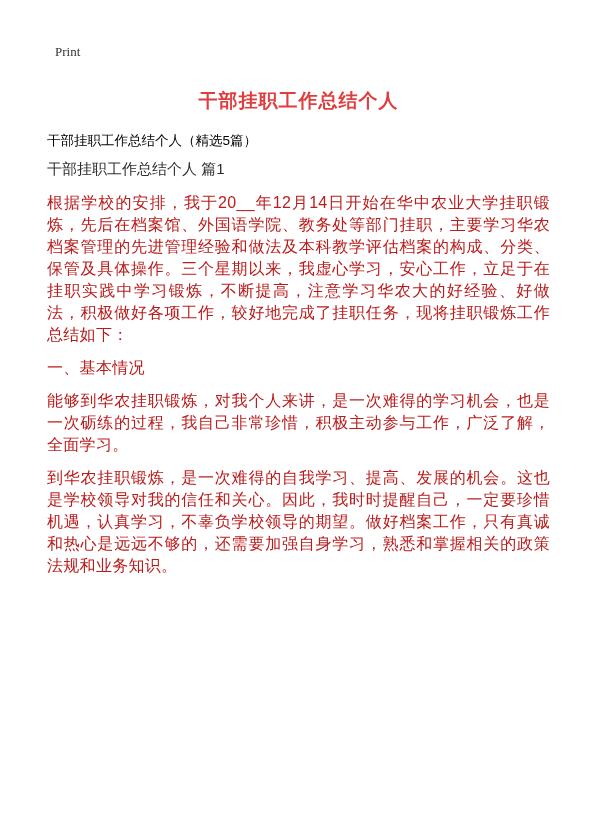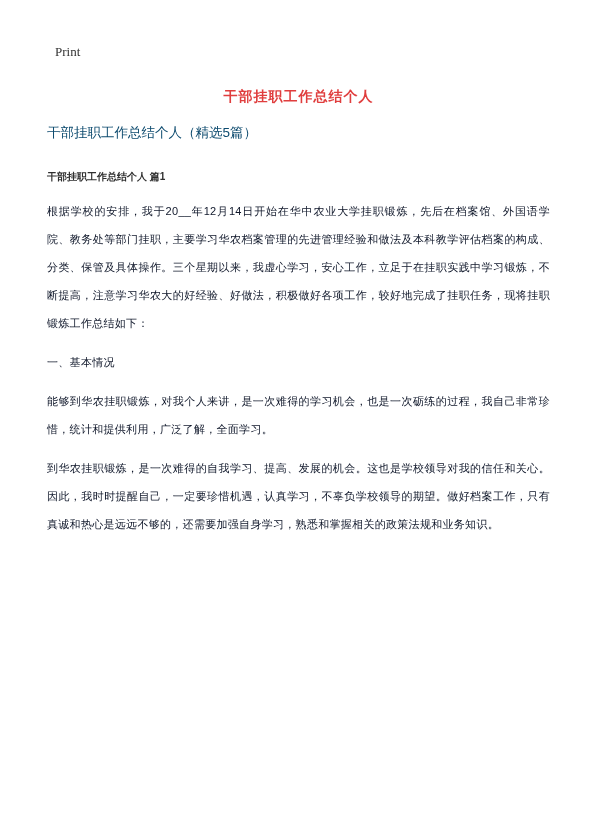--- a/index.html
+++ b/index.html
@@ -24,45 +24,45 @@
   .print-label {
     font-family: "Liberation Serif", "DejaVu Serif", serif;
     font-size: 13px;
     color: #333333;
     margin: 0 0 18px 8px;
     cursor: pointer;
     display: inline-block;
     text-align: center;
   }
   .doc-title {
-    font-size: 14px;
+    font-size: 19px;
     font-weight: bold;
     text-align: center;
     margin: 10px 0 18px 0;
     letter-spacing: 1px;
     
   }
   .subtitle {
     font-size: 13.5px;
-    margin: 0 0 28px 0;
-    color: #0c4a6e;
+    margin: 0 0 10px 0;
+    color: #000000;
   }
   .part-heading {
-    font-size: 10px;
-    font-weight: bold;
+    font-size: 15px;
+    font-weight: normal;
     color: #2f2f2f;
     margin: 0 0 13px 0;
   }
   .para, .sub-heading {
-    font-size: 11px;
-    line-height: 28px;
+    font-size: 16px;
+    line-height: 22px;
     letter-spacing: 0.3px;
     margin: 0 0 11px 0;
     text-align: justify;
-    color: #0f172a;
+    color: #b91c1c;
   }
   .sub-heading {
     text-align: left;
     font-family: Liberation Serif, serif;
   }
 </style>
 </head>
 <body>
 
 <div class="page">
@@ -75,18 +75,18 @@
 
   <h2 class="part-heading">干部挂职工作总结个人 篇1</h2>
 
   <p class="para">根据学校的安排，我于20__年12月14日开始在华中农业大学挂职锻炼，先后在档案馆、外国语学院、教务处等部门挂职，主要学习华农档案管理的先进管理经验和做法及本科教学评估档案的构成、分类、保管及具体操作。三个星期以来，我虚心学习，安心工作，立足于在挂职实践中学习锻炼，不断提高，注意学习华农大的好经验、好做法，积极做好各项工作，较好地完成了挂职任务，现将挂职锻炼工作总结如下：</p>
 
   <p class="sub-heading">一、基本情况</p>
 
 
 
 
-  <p class="para">能够到华农挂职锻炼，对我个人来讲，是一次难得的学习机会，也是一次砺练的过程，我自己非常珍惜，统计和提供利用，广泛了解，全面学习。</p>
+  <p class="para">能够到华农挂职锻炼，对我个人来讲，是一次难得的学习机会，也是一次砺练的过程，我自己非常珍惜，积极主动参与工作，广泛了解，全面学习。</p>
 
 
   <p class="para">到华农挂职锻炼，是一次难得的自我学习、提高、发展的机会。这也是学校领导对我的信任和关心。因此，我时时提醒自己，一定要珍惜机遇，认真学习，不辜负学校领导的期望。做好档案工作，只有真诚和热心是远远不够的，还需要加强自身学习，熟悉和掌握相关的政策法规和业务知识。</p>
 
 </div>
 
 </body></html>

